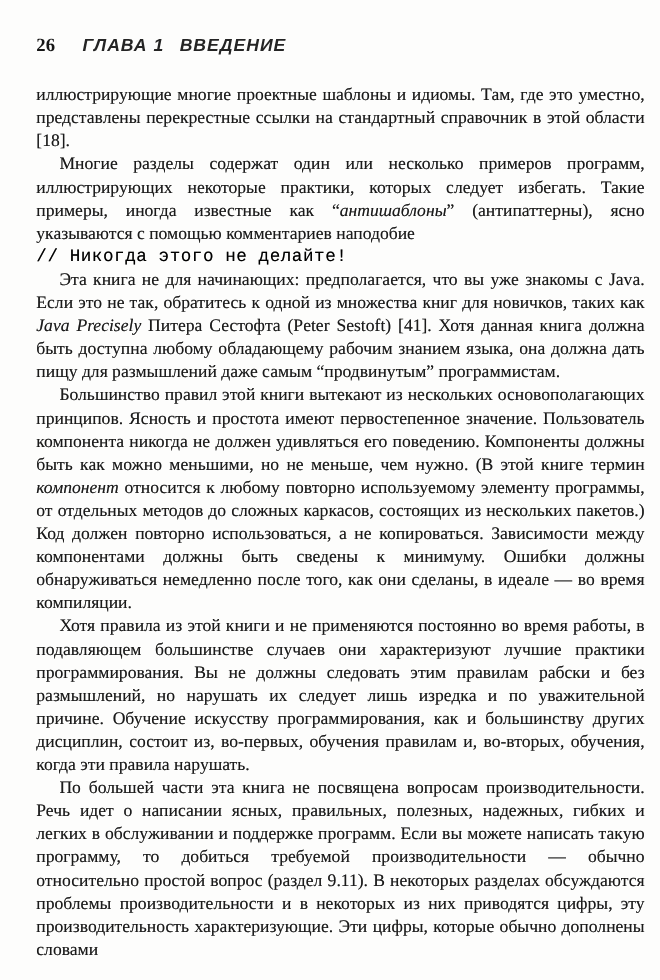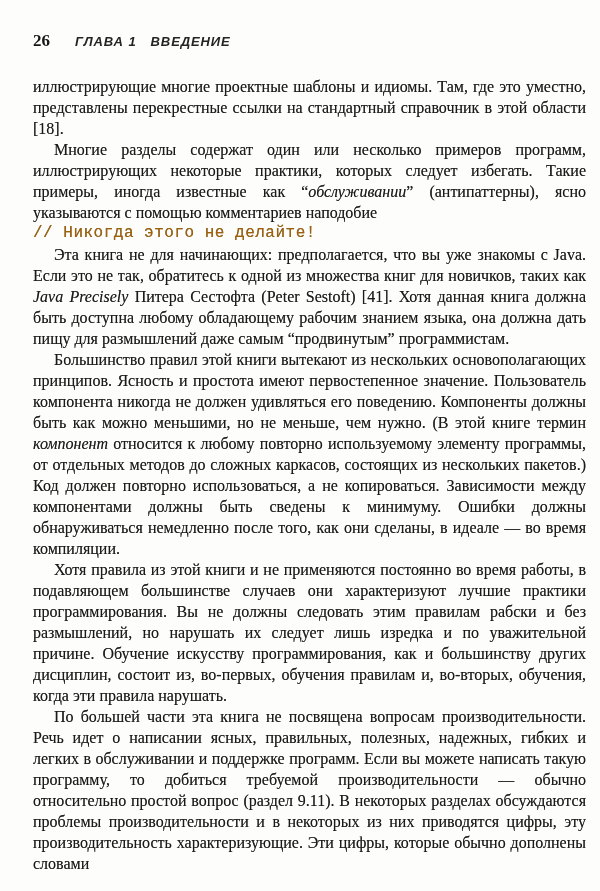--- a/index.html
+++ b/index.html
@@ -29,21 +29,21 @@
     font-family: "Liberation Serif", serif;
     font-weight: bold;
     font-size: 17px;
     color: #161616;
     margin-right: 25px;
   }
   .head-title {
     font-family: "Liberation Sans", sans-serif;
     font-style: italic;
     font-weight: 600;
-    font-size: 13px;
+    font-size: 16px;
     letter-spacing: 0.9px;
     color: #242424;
     white-space: nowrap;
   }
   .head-title .sep {
     display: inline-block;
     width: 14px;
   }
   .bodytext p {
     margin: 0;
@@ -56,42 +56,42 @@
     text-indent: 21px;
   }
   .bodytext i {
     font-style: italic;
   }
   .code {
     font-family: "Liberation Mono", "DejaVu Sans Mono", monospace;
     font-size: 13.5px;
     line-height: 17px;
     letter-spacing: 0.5px;
-    color: #a16207;
+    color: #000000;
     margin: 9px 0 10px 0;
     text-shadow: none;
     text-align: left;
     text-indent: 0;
   }
 </style>
 </head>
 <body>
 
 <div class="page">
 
   <div class="running-head">
     <span class="page-num">26</span>
     <span class="head-title"><span>ГЛАВА 1</span><span class="sep"></span><span>ВВЕДЕНИЕ</span></span>
   </div>
 
   <div class="bodytext">
 
     <p>иллюстрирующие многие проектные шаблоны и идиомы. Там, где это уместно, представлены перекрестные ссылки на стандартный справочник в этой области [18].</p>
 
-    <p class="indent"><span>Многие разделы содержат один или несколько примеров программ, иллюстрирующих некоторые практики, которых следует избегать. Такие примеры, иногда известные как “</span><i>обслуживании</i><span>” (антипаттерны), ясно указываются с помощью комментариев наподобие</span></p>
+    <p class="indent"><span>Многие разделы содержат один или несколько примеров программ, иллюстрирующих некоторые практики, которых следует избегать. Такие примеры, иногда известные как “</span><i>антишаблоны</i><span>” (антипаттерны), ясно указываются с помощью комментариев наподобие</span></p>
 
     <p class="code">// Никогда этого не делайте!</p>
 
 
     <p class="indent"><span>Эта книга не для начинающих: предполагается, что вы уже знакомы с Java. Если это не так, обратитесь к одной из множества книг для новичков, таких как </span><i>Java Precisely</i><span> Питера Сестофта (Peter Sestoft) [41]. Хотя данная книга должна быть доступна любому обладающему рабочим знанием языка, она должна дать пищу для размышлений даже самым “продвинутым” программистам.</span></p>
 
     <p class="indent"><span>Большинство правил этой книги вытекают из нескольких основополагающих принципов. Ясность и простота имеют первостепенное значение. Пользователь компонента никогда не должен удивляться его поведению. Компоненты должны быть как можно меньшими, но не меньше, чем нужно. (В этой книге термин </span><i>компонент</i><span> относится к любому повторно используемому элементу программы, от отдельных методов до сложных каркасов, состоящих из нескольких пакетов.) Код должен повторно использоваться, а не копироваться. Зависимости между компонентами должны быть сведены к минимуму. Ошибки должны обнаруживаться немедленно после того, как они сделаны, в идеале — во время компиляции.</span></p>
 
     <p class="indent">Хотя правила из этой книги и не применяются постоянно во время работы, в подавляющем большинстве случаев они характеризуют лучшие практики программирования. Вы не должны следовать этим правилам рабски и без размышлений, но нарушать их следует лишь изредка и по уважительной причине. Обучение искусству программирования, как и большинству других дисциплин, состоит из, во-первых, обучения правилам и, во-вторых, обучения, когда эти правила нарушать.</p>
 

